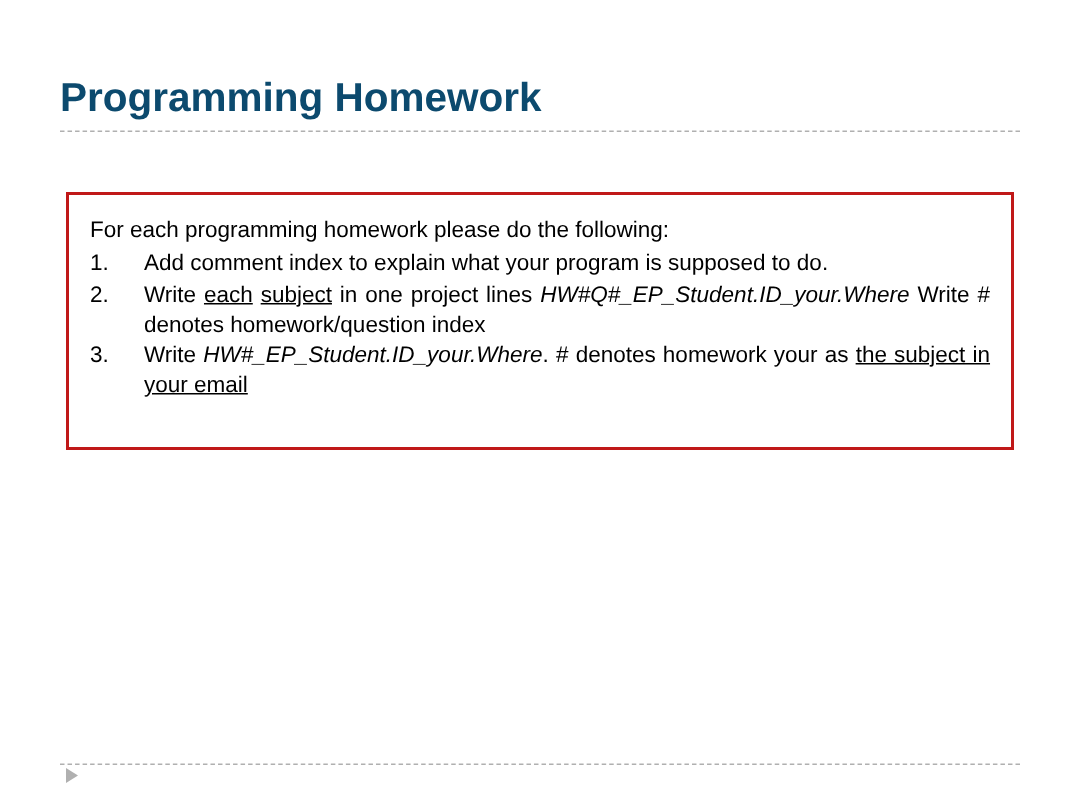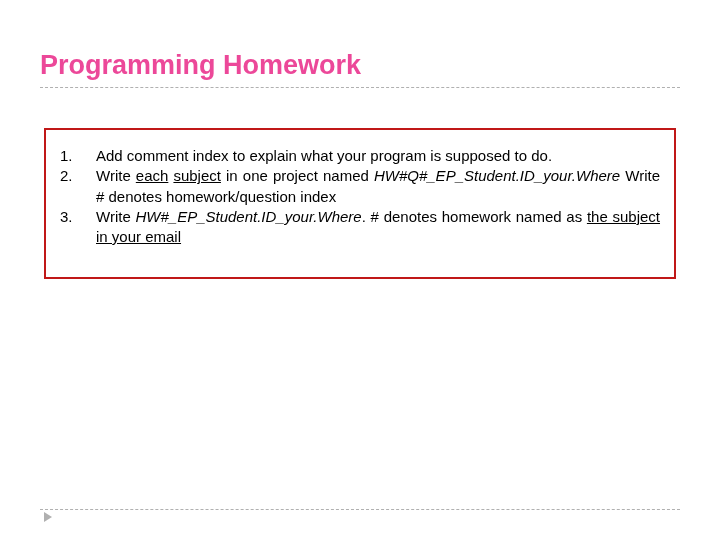--- a/index.html
+++ b/index.html
@@ -7,21 +7,21 @@
     width: 720px;
     height: 540px;
     font-family: Arial, Helvetica, sans-serif;
     background: #fff;
     padding: 50px 40px 30px 40px;
     position: relative;
   }
   .title {
     font-size: 27px;
     font-weight: bold;
-    color: #ec4899;
+    color: #0c4a6e;
     margin-bottom: 6px;
   }
   .dashed-rule {
     border: none;
     border-top: 1.5px dashed #b0b0b0;
     margin: 0 0 40px 0;
   }
   .content-box {
     border: 2px solid #c01818;
     padding: 14px 14px 30px 14px;
@@ -72,27 +72,28 @@
     border-left: 8px solid #b0b0b0;
   }
 </style>
 </head>
 <body>
 
 <div class="title">Programming Homework</div>
 <hr class="dashed-rule">
 
 <div class="content-box">
+  <div class="intro">For each programming homework please do the following:</div>
   <ol class="list">
     <li>
       <span>Add comment index to explain what your program is supposed to do.</span>
     </li>
     <li>
-      <span>Write </span><span class="u">each</span><span> </span><span class="u">subject</span><span> in one project named </span><span class="i">HW#Q#_EP_Student.ID_your.Where</span><span> Write # denotes homework/question index</span>
+      <span>Write </span><span class="u">each</span><span> </span><span class="u">subject</span><span> in one project lines </span><span class="i">HW#Q#_EP_Student.ID_your.Where</span><span> Write # denotes homework/question index</span>
     </li>
     <li>
-      <span>Write </span><span class="i">HW#_EP_Student.ID_your.Where</span><span>. # denotes homework named as </span><span class="u">the subject in your email</span>
+      <span>Write </span><span class="i">HW#_EP_Student.ID_your.Where</span><span>. # denotes homework your as </span><span class="u">the subject in your email</span>
     </li>
   </ol>
 </div>
 
 <hr class="footer-rule">
 <div class="marker"></div>
 
 </body></html>

